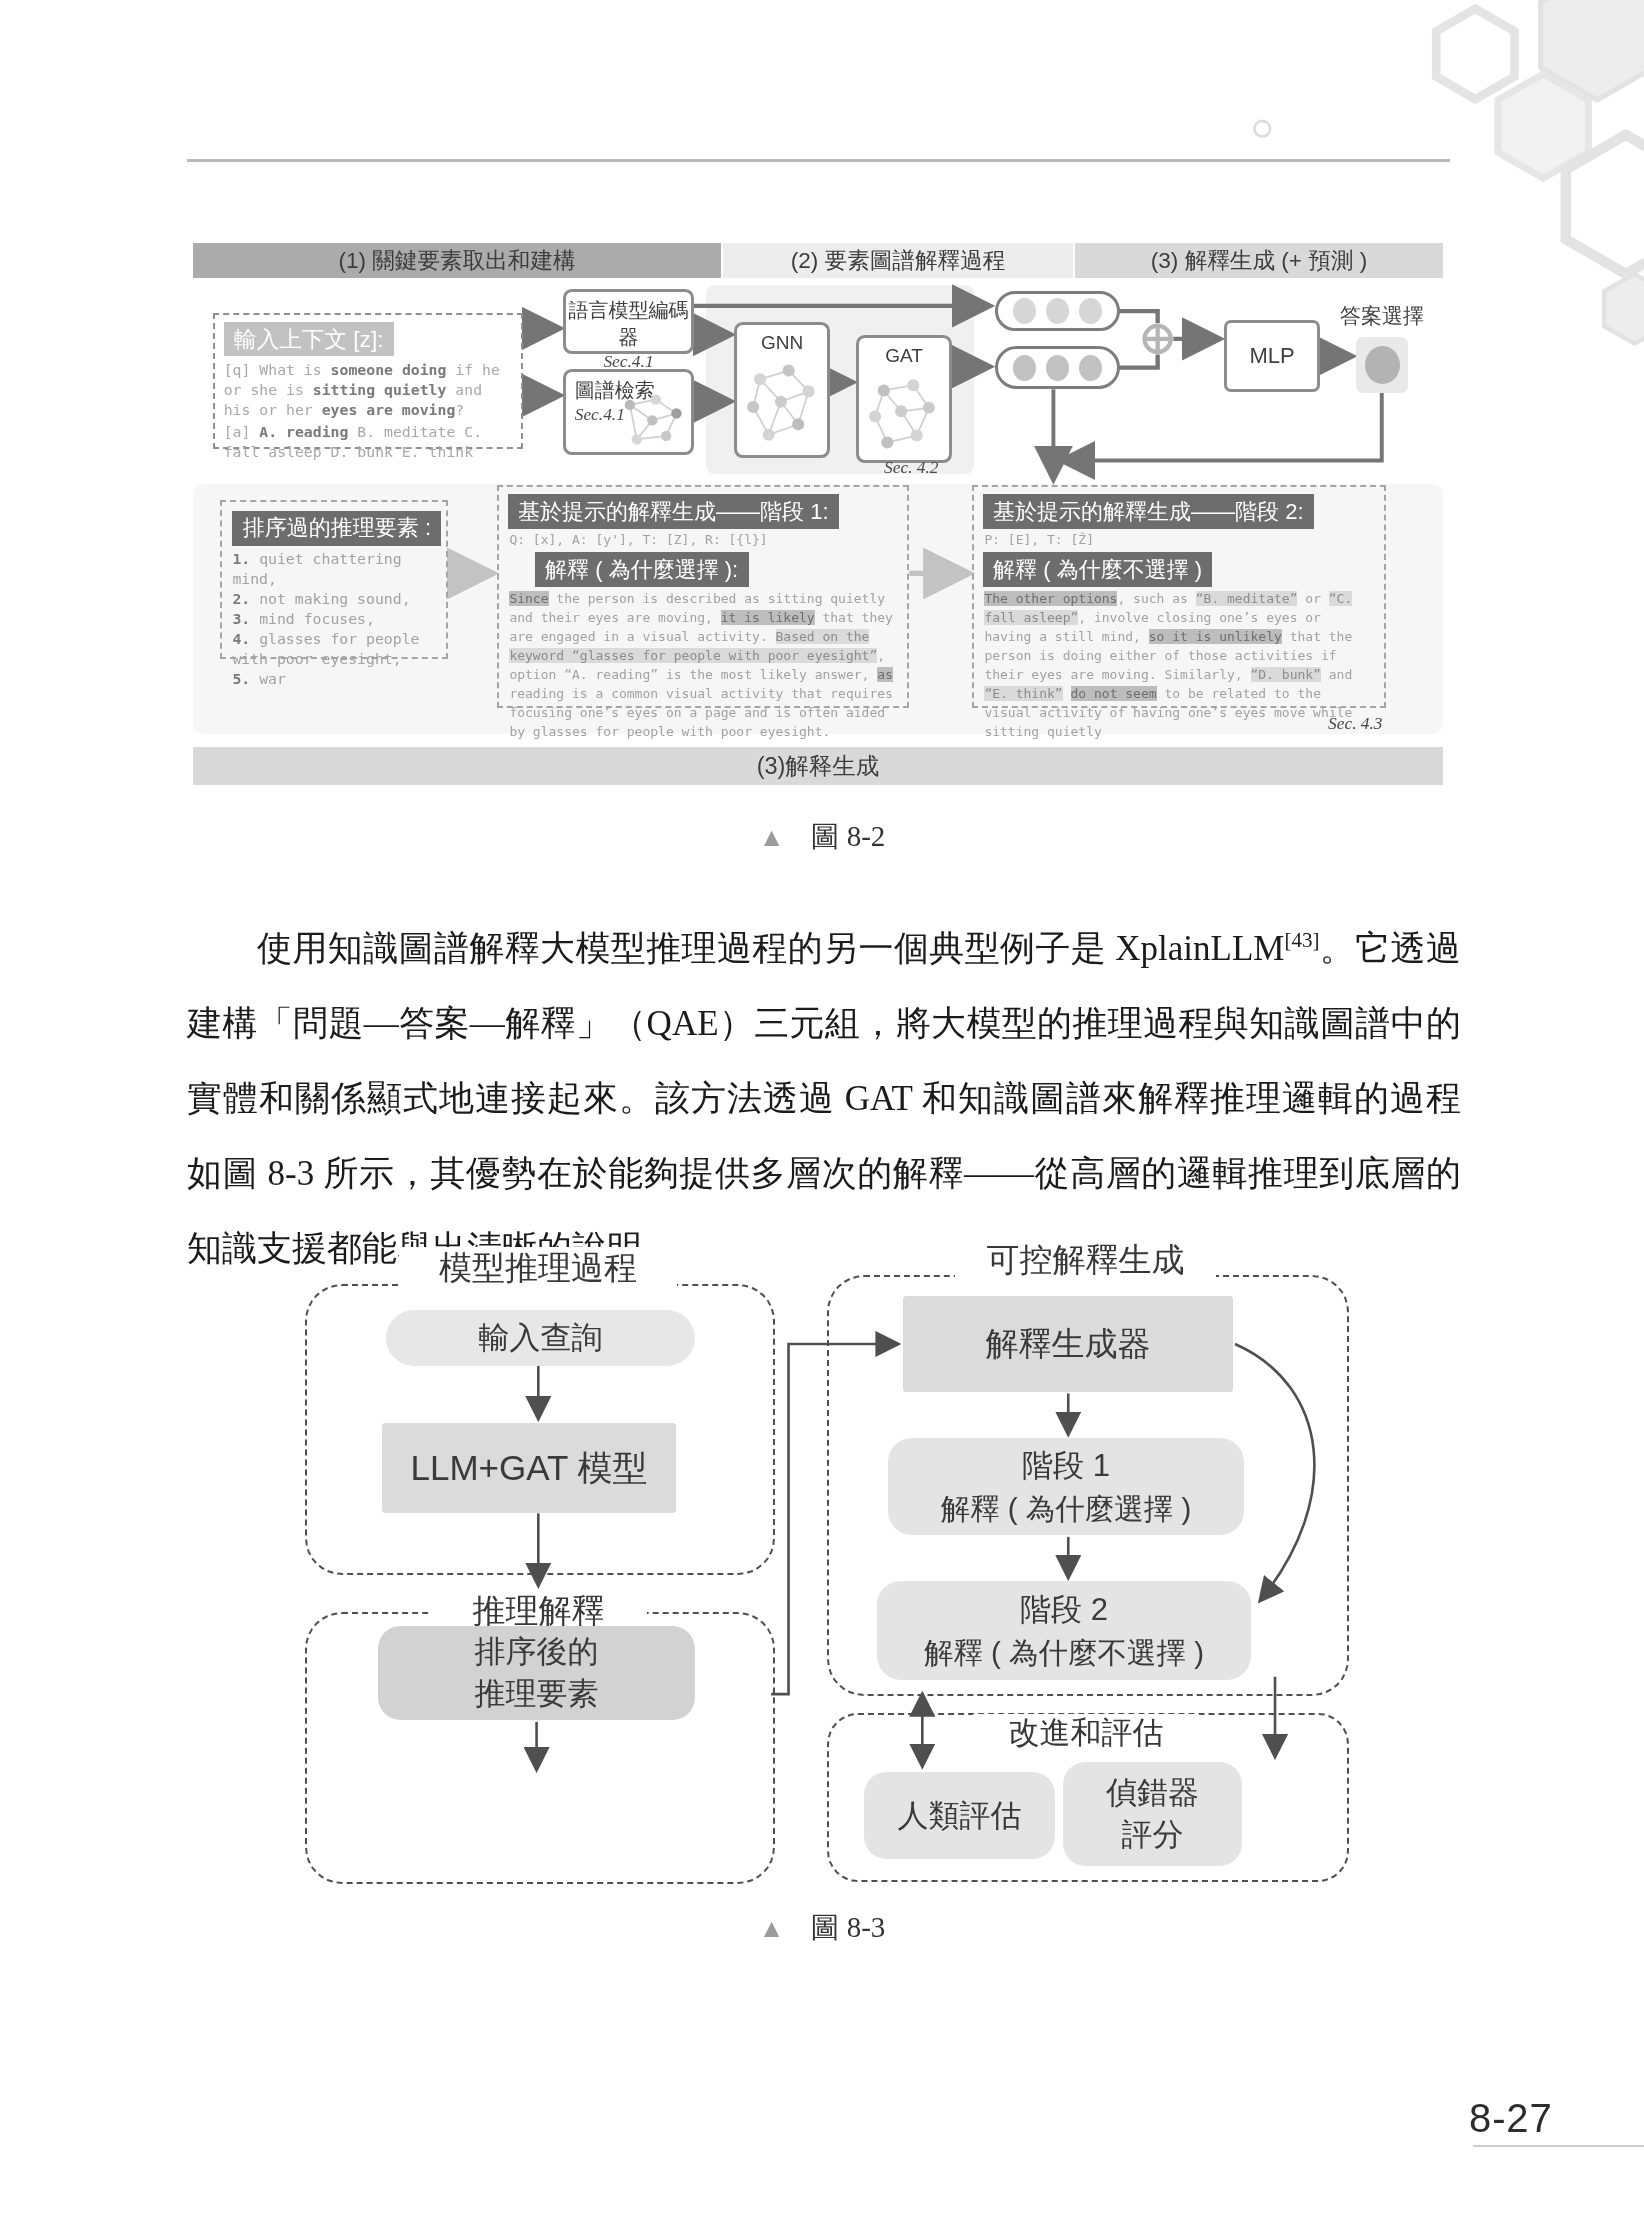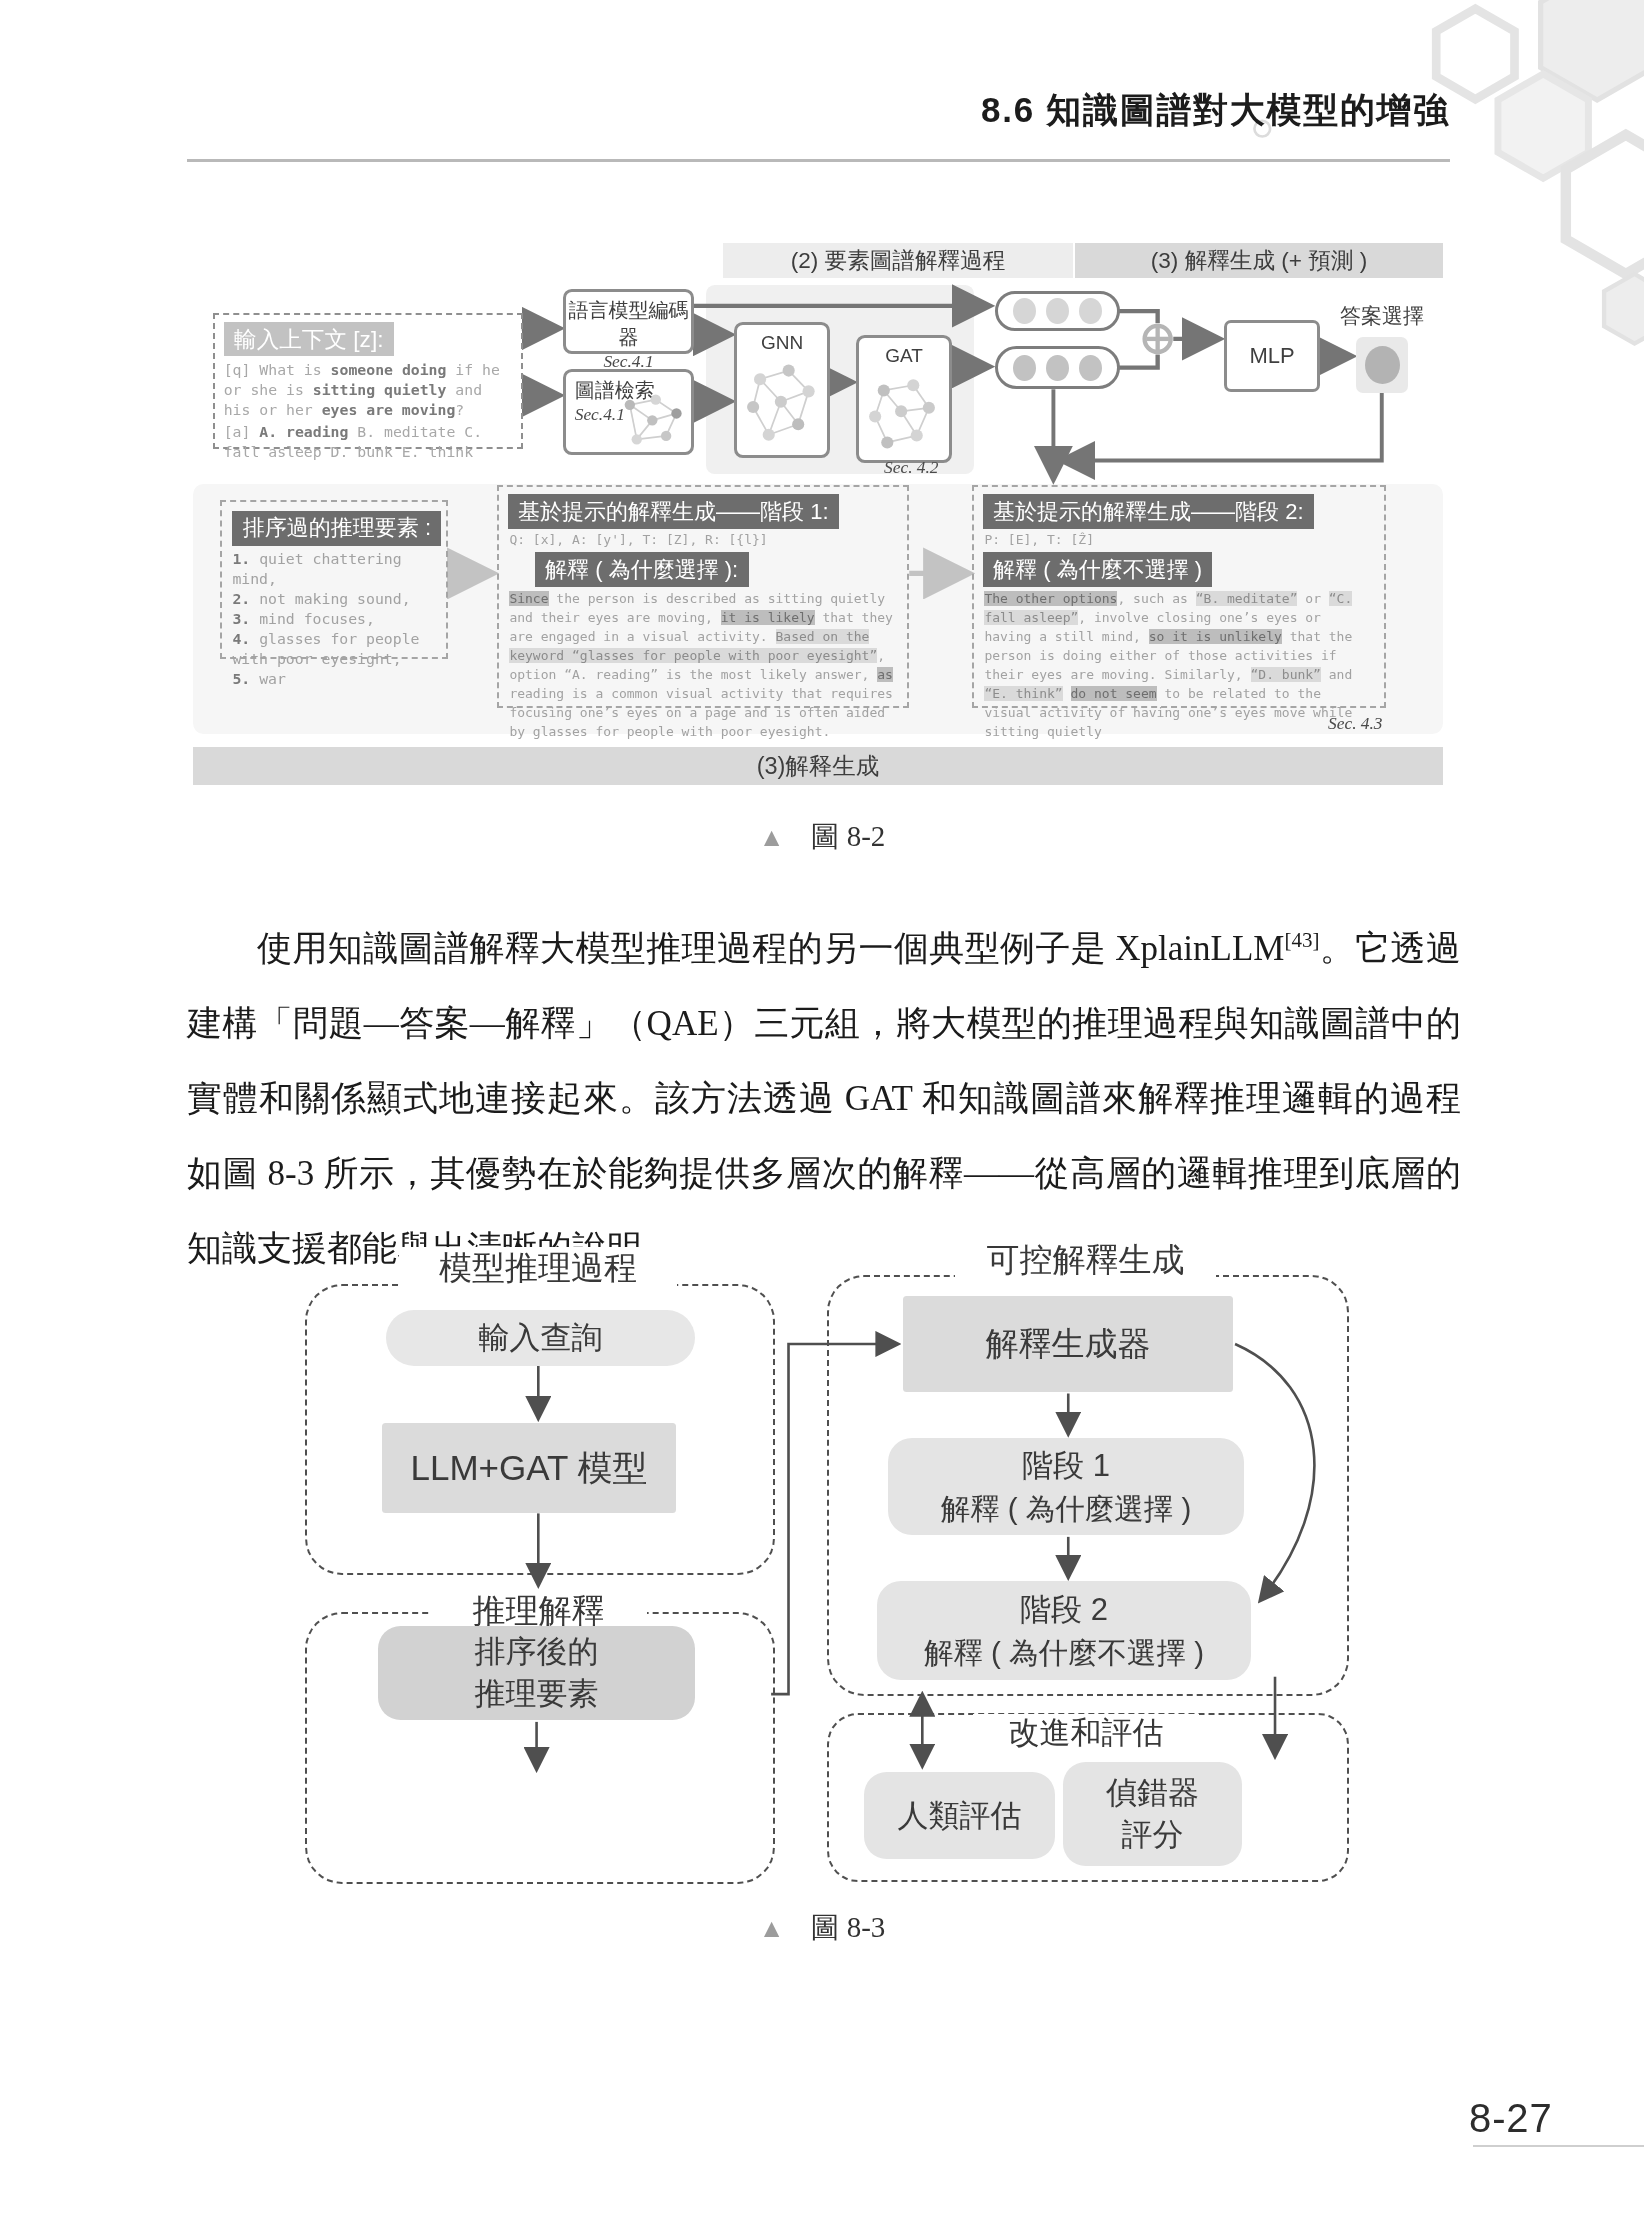--- a/index.html
+++ b/index.html
@@ -66,25 +66,25 @@
 
   <svg class="abs" style="left:1217px;top:0;" width="428" height="374" viewBox="0 0 492 430">
     <circle cx="52" cy="148" r="9" fill="none" stroke="#dcdcdc" stroke-width="3"></circle>
     <polygon points="297,10 342,36 342,88 297,114 252,88 252,36" fill="none" stroke="#e4e4e4" stroke-width="10"></polygon>
     <polygon points="437,-35 502,2.5 502,77.5 437,115 372,77.5 372,2.5" fill="#ededed" stroke="#e2e2e2" stroke-width="6"></polygon>
     <polygon points="375,85 427,115 427,175 375,205 323,175 323,115" fill="#f2f2f2" stroke="#e6e6e6" stroke-width="8"></polygon>
     <polygon points="470,155 539,195 539,275 470,315 401,275 401,195" fill="none" stroke="#e3e3e3" stroke-width="12"></polygon>
     <polygon points="480,315 515,335 515,375 480,395 445,375 445,335" fill="#ededed" stroke="#e2e2e2" stroke-width="5"></polygon>
   </svg>
 
-  <div class="head-title">8.6  知識圖譜對大模型的增強</div>
   <div class="head-rule"></div>
 
   <div class="fig2">
 
+    <div class="bar" style="left:0;top:3.5px;width:528px;background:#ababab;">(1) 關鍵要素取出和建構</div>
     <div class="bar" style="left:530px;top:3.5px;width:350px;background:#ededed;">(2) 要素圖譜解釋過程</div>
     <div class="bar" style="left:882px;top:3.5px;width:368px;background:#d9d9d9;">(3) 解釋生成 (+ 預測 )</div>
 
     <div class="panel2"></div>
     <div class="panel-bottom"></div>
 
     <svg class="svg-layer" width="1250" height="549" viewBox="0 0 1438 632">
       <defs>
         <marker id="ah2" markerWidth="10" markerHeight="10" refX="8" refY="5" orient="auto">
           <path d="M0,0 L10,5 L0,10 z" fill="#757575"></path>

